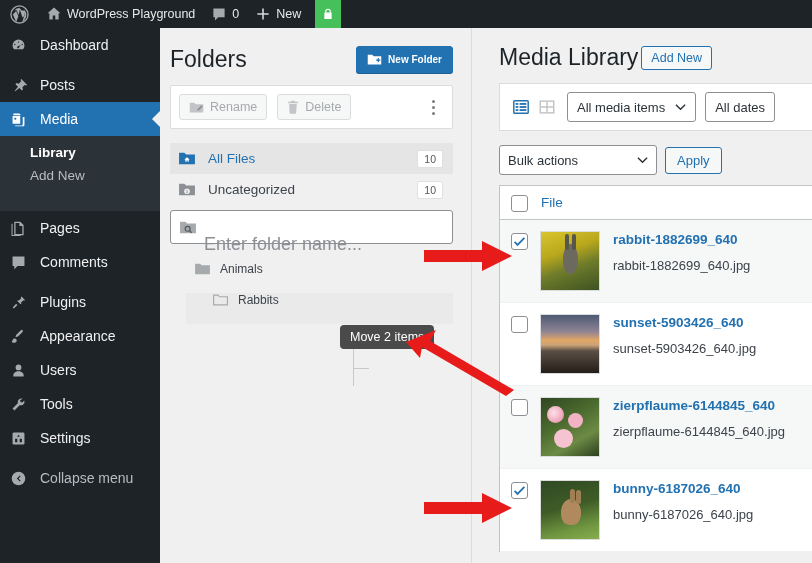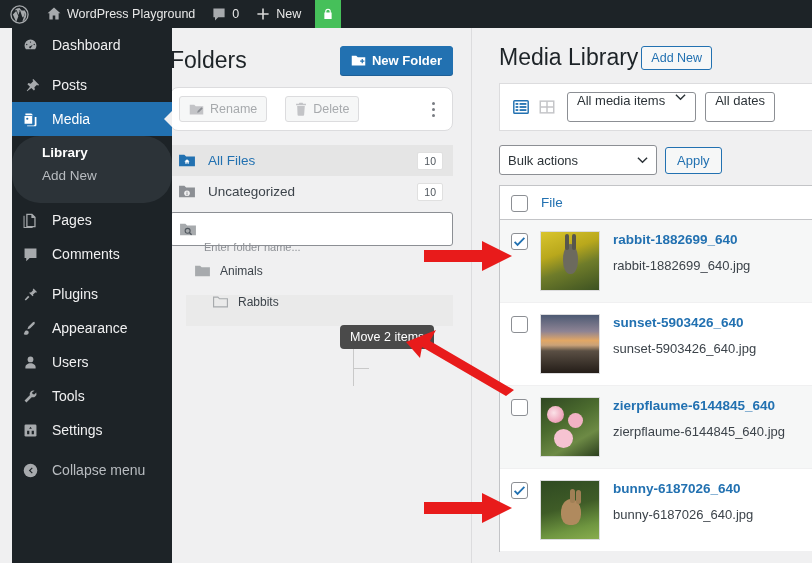--- a/index.html
+++ b/index.html
@@ -32,21 +32,21 @@
   .ab-lock {
     width: 26px; height: 28px;
     background: #46c05a;
     display: flex; align-items: center; justify-content: center;
     margin-left: 6px;
   }
   svg { display: block; }
 
   
   .sidebar {
-    position: absolute; top: 28px; left: 12px;
+    position: absolute; top: 28px; left: 0;
     width: 160px; height: 535px;
     background: #1d2327;
     z-index: 50;
   }
   .menu-item {
     position: relative;
     display: flex; align-items: center;
     height: 34px;
     padding-left: 10px;
     color: #f0f0f1;
@@ -62,21 +62,21 @@
     color: #fff;
     font-weight: 400;
   }
   .menu-item.active .mi-icon { color: #fff; }
   .menu-item.active::after {
     content: ""; position: absolute; right: 0; top: 50%;
     margin-top: -8px;
     border-style: solid; border-width: 8px 8px 8px 0;
     border-color: transparent #f0f0f1 transparent transparent;
   }
-  .submenu { background: #2c3338; padding: 5px 0 16px 0; border-radius: 28px; }
+  .submenu { background: #2c3338; padding: 5px 0 24px 0; }
   .submenu-item {
     display: block;
     padding: 4px 0 4px 30px;
     font-size: 13.5px;
     color: #b8bcc0;
   }
   .submenu-item.current { color: #fff; font-weight: bold; }
   .menu-sep { height: 6px; }
   .collapse-item { color: #b8bcc0; }
 
@@ -94,33 +94,33 @@
     gap: 10px;
   }
   .folders-title {
     font-size: 23px; font-weight: 400; color: #1d2327;
     flex: 1;
   }
   .btn-new-folder {
     display: inline-flex; align-items: center; gap: 6px;
     background: #2271b1; color: #fff;
     border: 1px solid #2271b1; border-radius: 3px;
-    font-size: 13px; font-weight: bold;
+    font-size: 10px; font-weight: bold;
     padding: 6px 10px;
     box-shadow: 0 1px 0 #1e5f96;
   }
   .folders-toolbar {
     margin: 2px 18px 0 18px;
     background: #fff;
     border: 1px solid #dcdcde;
-    border-radius: 8px;
+    border-radius: 2px;
     height: 44px;
     display: flex; align-items: center;
     padding: 0 8px;
-    gap: 18px;
+    gap: 10px;
   }
   .tb-btn {
     display: inline-flex; align-items: center; gap: 6px;
     border: 1px solid #dcdcde;
     background: #f6f7f7;
     color: #a7aaad;
     border-radius: 3px;
     font-size: 12.5px;
     padding: 5px 9px;
   }
@@ -160,21 +160,21 @@
     margin: 5px 18px 0 18px;
     height: 34px;
     background: #fff;
     border: 1px solid #8c8f94;
     border-radius: 3px;
     display: flex; align-items: center;
     padding: 0 8px;
   }
   .folder-search input {
     border: 0; outline: 0; flex: 1;
-    font-size: 11px; color: #50575e;
+    font-size: 18px; color: #50575e;
     font-family: "Liberation Sans", sans-serif;
     padding-left: 7px;
     background: transparent;
     margin-top: 35px;
   }
   .folder-search input::placeholder { color: #8c8f94; }
 
   .tree { margin-top: 18px; position: relative; }
   .tree-row {
     display: flex; align-items: flex-start;
@@ -245,21 +245,21 @@
     width: 22px; height: 22px;
     display: flex; align-items: center; justify-content: center;
     color: #c3c4c7;
   }
   .vt.active { color: #2271b1; }
   .select {
     border: 1px solid #8c8f94;
     background: #fff;
     border-radius: 3px;
     height: 30px;
-    display: flex; align-items: flex-start;
+    display: flex; align-items: center;
     padding: 0 9px; gap: 10px;
     font-size: 13px; color: #2c3338;
     white-space: nowrap;
   }
   .bulk-bar {
     display: flex; align-items: center; gap: 8px;
     padding: 14px 0 10px 18px;
   }
   .bulk-select {
     border: 1px solid #8c8f94;

